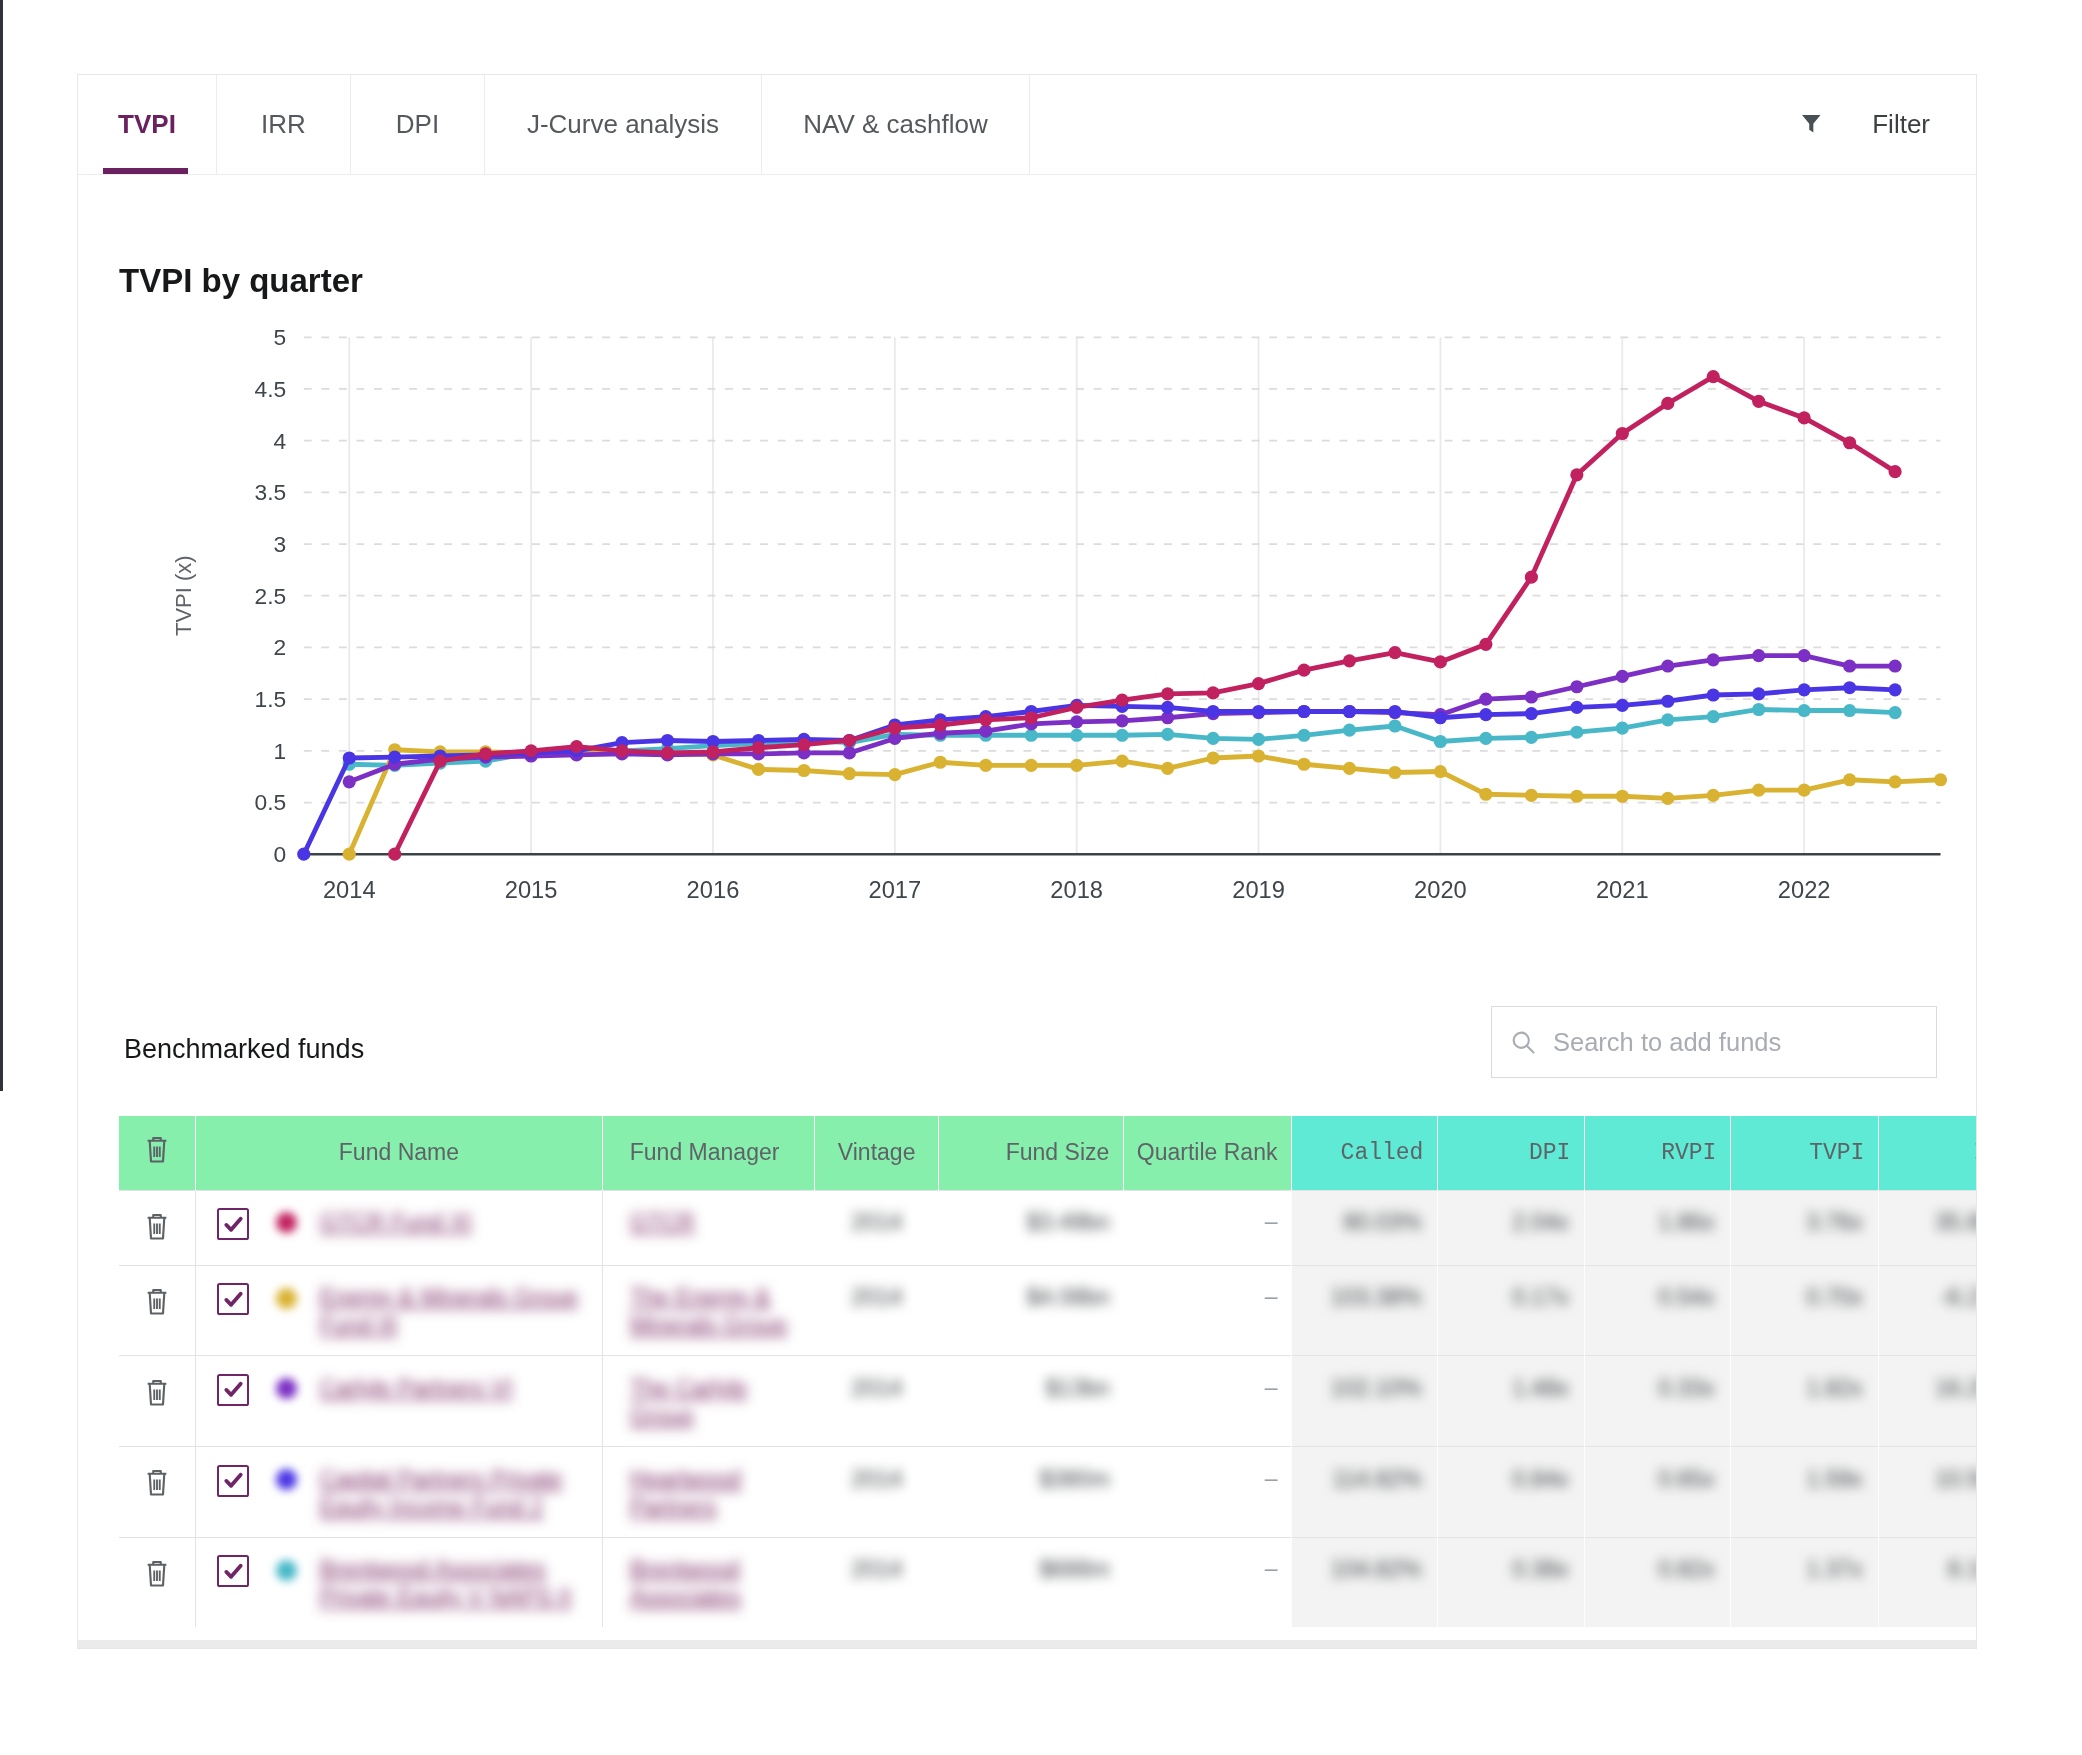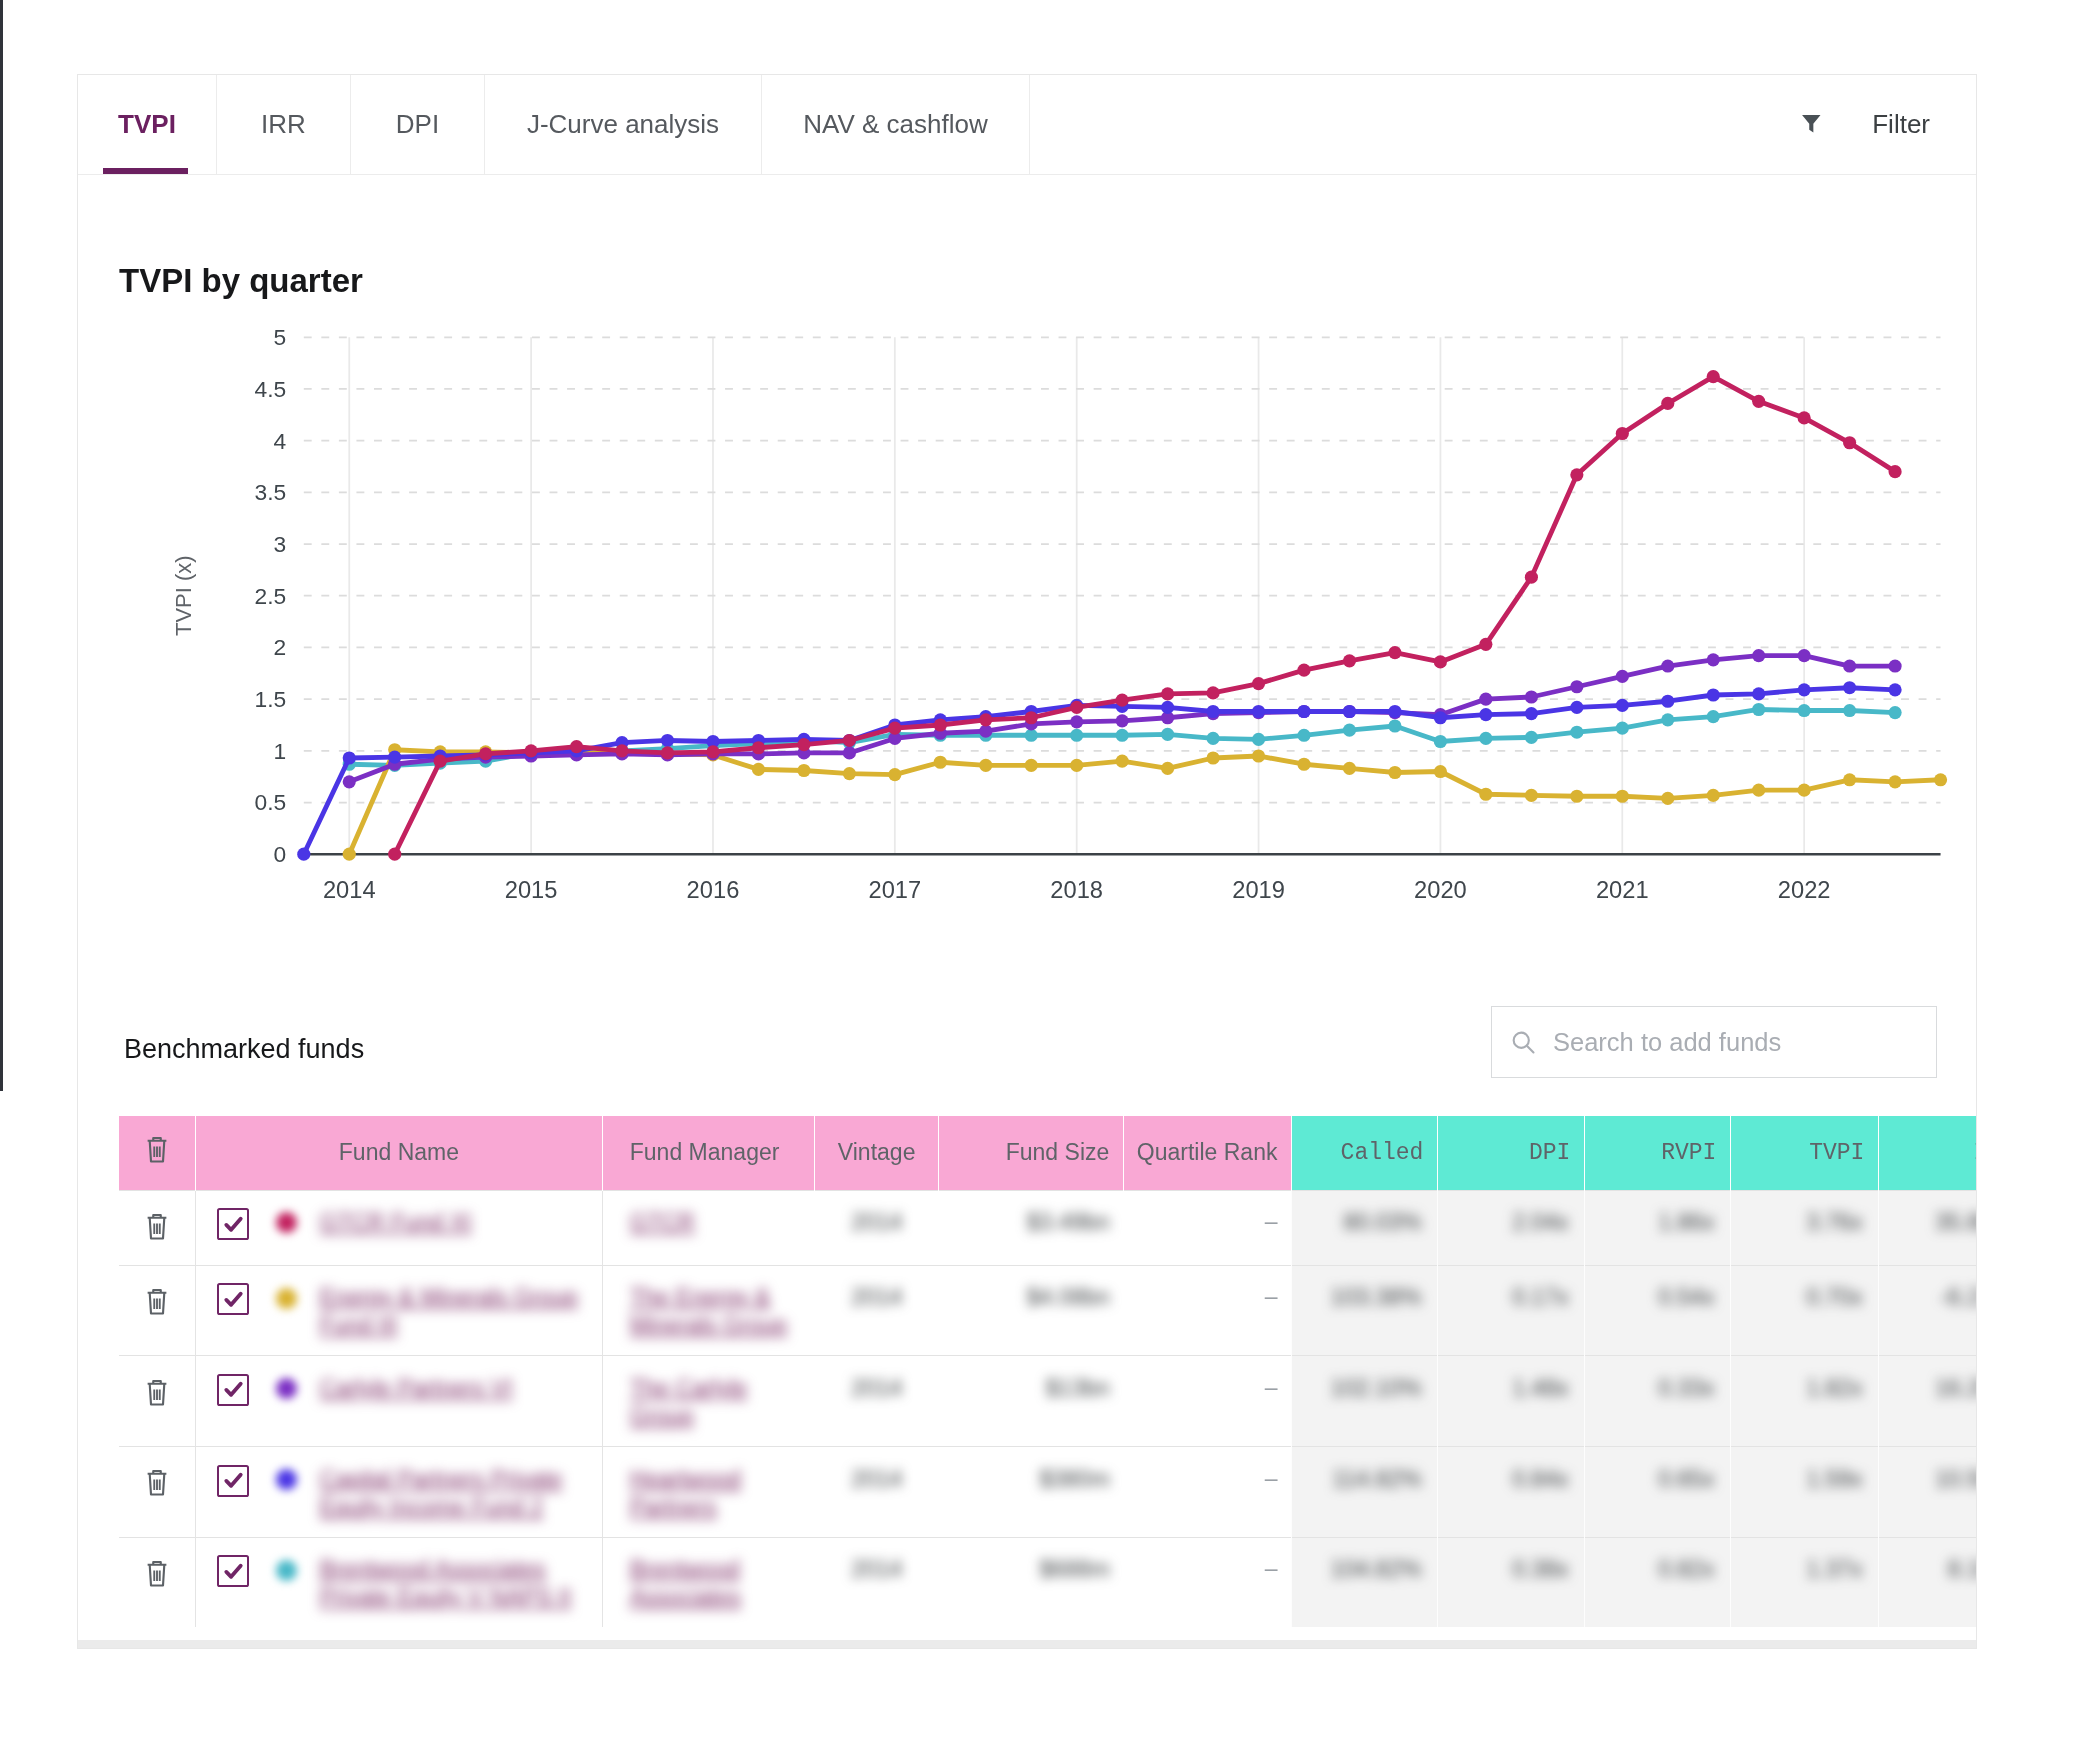--- a/index.html
+++ b/index.html
@@ -33,21 +33,21 @@
     border:0.9px solid #d9dbdd; background:#fff; display:flex; align-items:center; padding:0 17px; }
   .search-box input { border:none; outline:none; flex:1; font-size:25.5px; color:#3c4043;
     font-family:"Liberation Sans","DejaVu Sans",sans-serif; margin-left:16px; background:transparent; }
   .search-box input::placeholder { color:#a9adb3; }
 
   
   .table-wrap { position:absolute; left:41px; top:1041px; right:0; bottom:8.8px; overflow:hidden; }
   table { border-collapse:collapse; table-layout:fixed; width:1910px; }
   th, td { vertical-align:top; }
   thead th { height:74px; vertical-align:middle; font-size:23px; font-weight:normal; color:#5f6368;
-    background:#f9a8d4; border-left:1.8px solid #ffffff; }
+    background:#86efac; border-left:1.8px solid #ffffff; }
   thead th:first-child { border-left:none; }
   thead th.num { background:#5eead4;font-family:Liberation Mono, monospace; }
   tbody tr { border-top:0.9px solid #e3e3e3; }
   tbody td { padding-top:17.6px; padding-bottom:16px; font-size:23px; color:#3c4043; background:#fff; }
   td.c-name, td.c-manager { border-left:0.9px solid #e4e4e4; }
   td.num { background:#f3f3f3; border-left:1.8px solid #fdfdfd; text-align:right; padding-right:16px; }
   th.t-center, td.t-center { text-align:center; }
   th.t-left, td.t-left { text-align:left; padding-left:27px; }
   th.t-right, td.t-right { text-align:right; padding-right:14px; }
 

